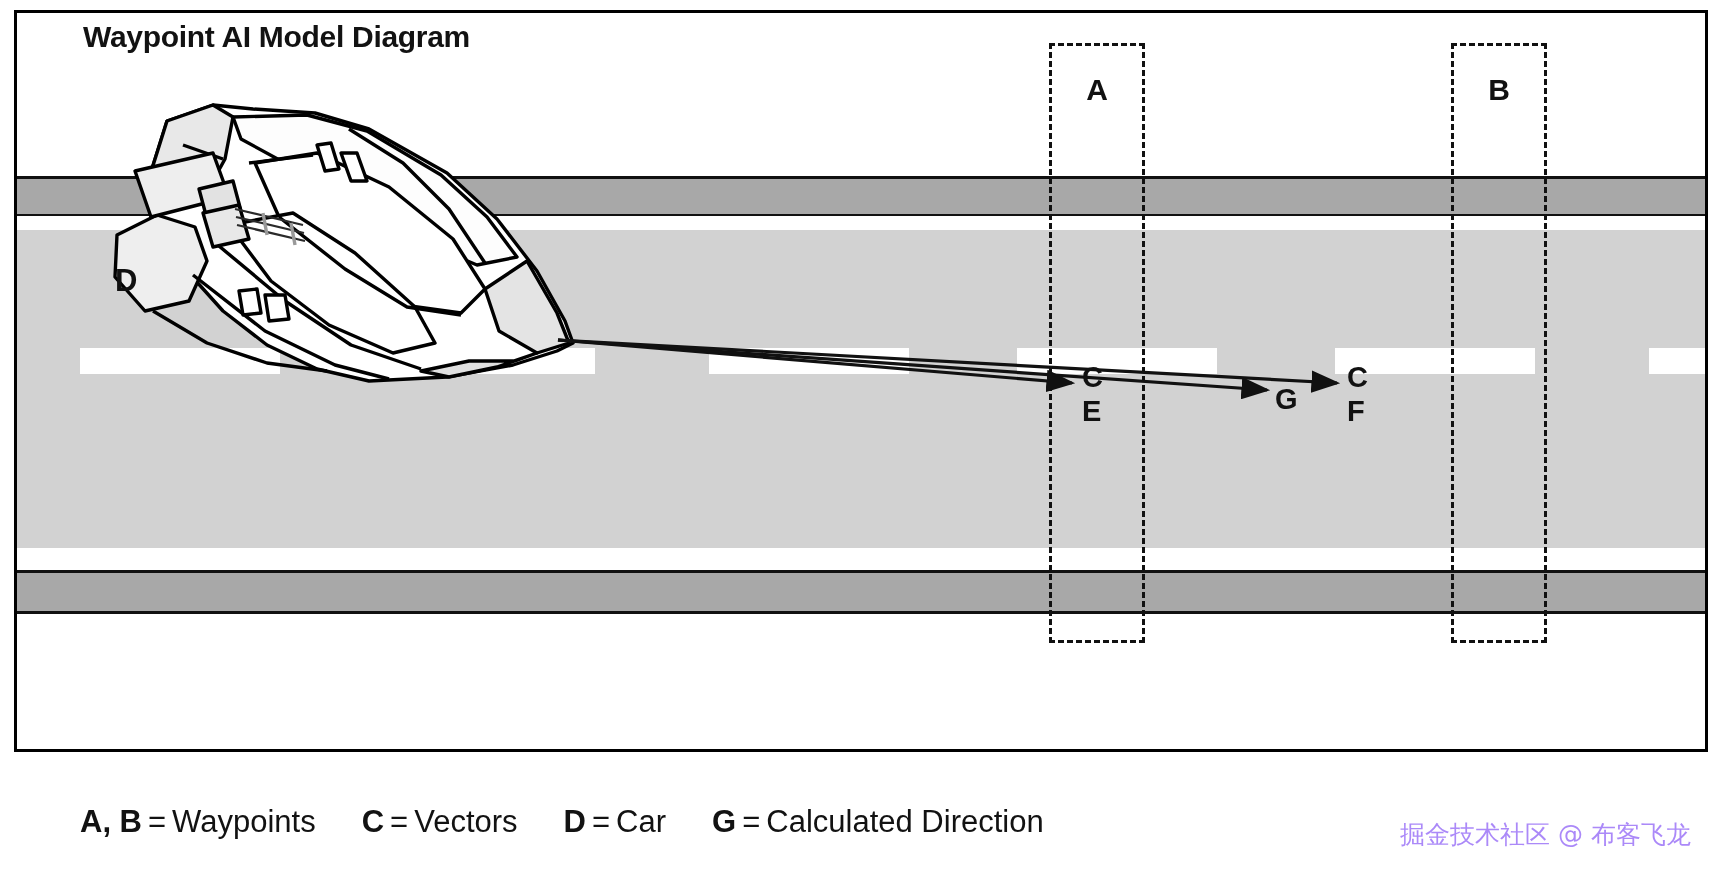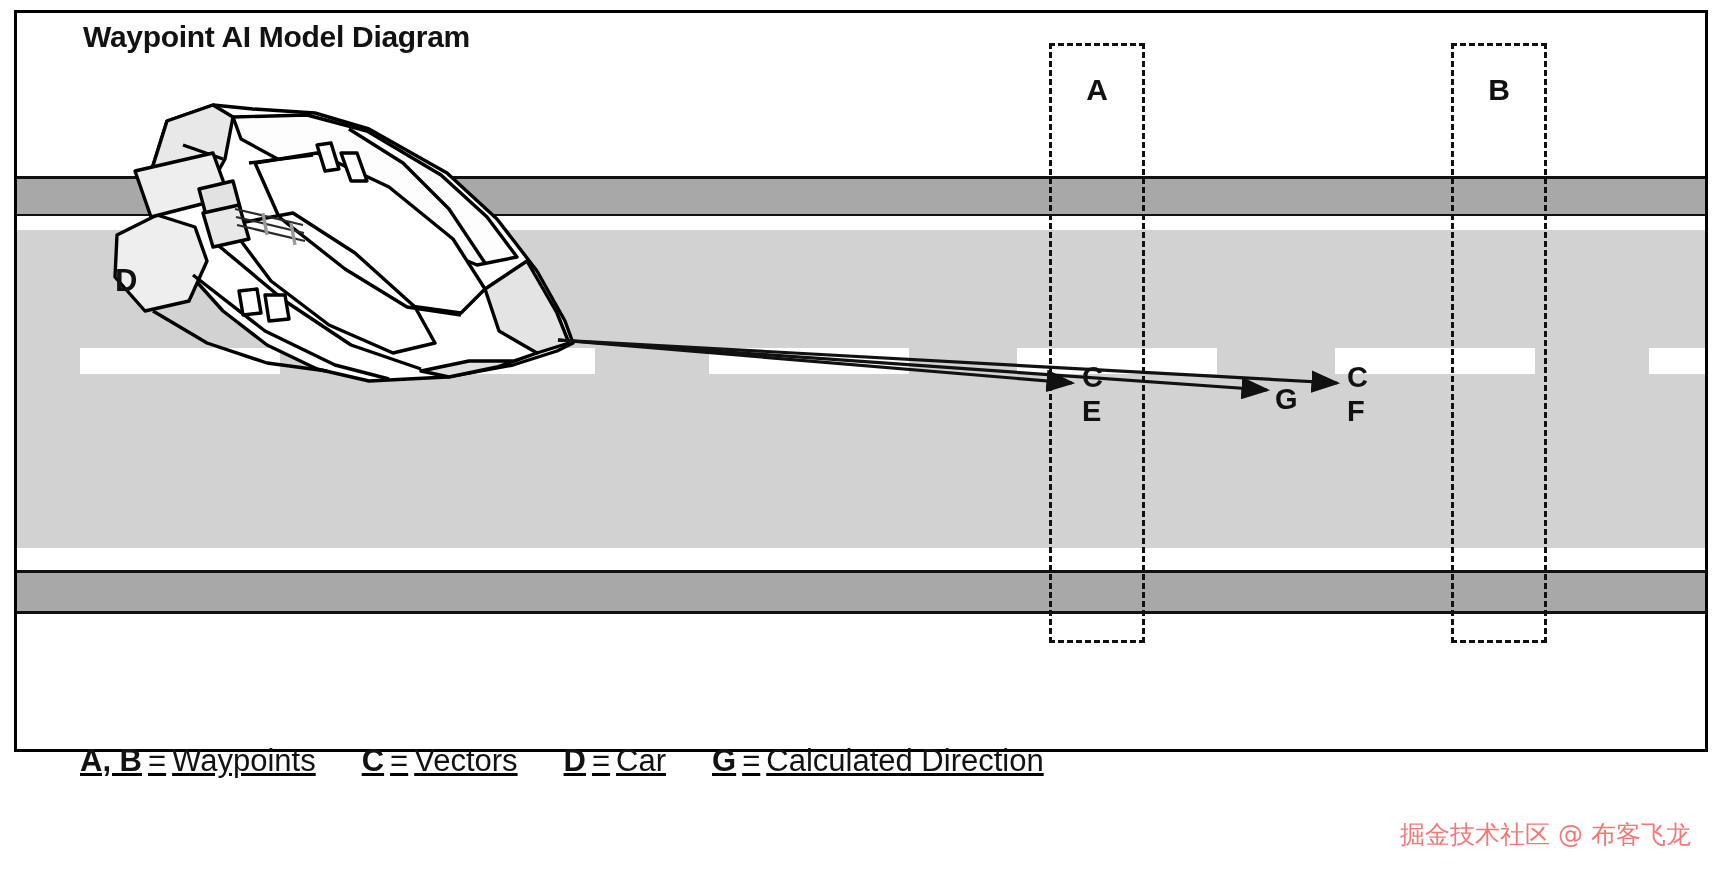--- a/index.html
+++ b/index.html
@@ -120,28 +120,27 @@
     left: 0; top: 0;
     width: 1694px;
     height: 742px;
     overflow: visible;
   }
 
   
   #legend {
     position: absolute;
     left: 14px;
-    top: 743px;
+    top: 708px;
     width: 1694px;
     height: 132px;
     display: flex;
-    align-items: flex-start;
+    align-items: flex-end;
     padding-left: 66px;
     box-sizing: border-box;
-    text-decoration: underline;
   }
   .legend-item {
     font-size: 31px;
     color: #121212;
     white-space: nowrap;
     margin-right: 46px;
   }
   .legend-item:last-child { margin-right: 0; }
   .legend-key {
     font-weight: bold;
@@ -153,21 +152,21 @@
   .legend-val {
     font-weight: normal;
   }
 
   
   #watermark {
     position: absolute;
     left: 1400px;
     top: 818px;
     font-size: 25px;
-    color: #ef4444;
+    color: #8b5cf6;
     opacity: 0.72;
     white-space: nowrap;
     font-family: "DejaVu Sans", sans-serif;
     pointer-events: none;
   }
 </style>
 </head>
 <body>
 
 <div id="page">

